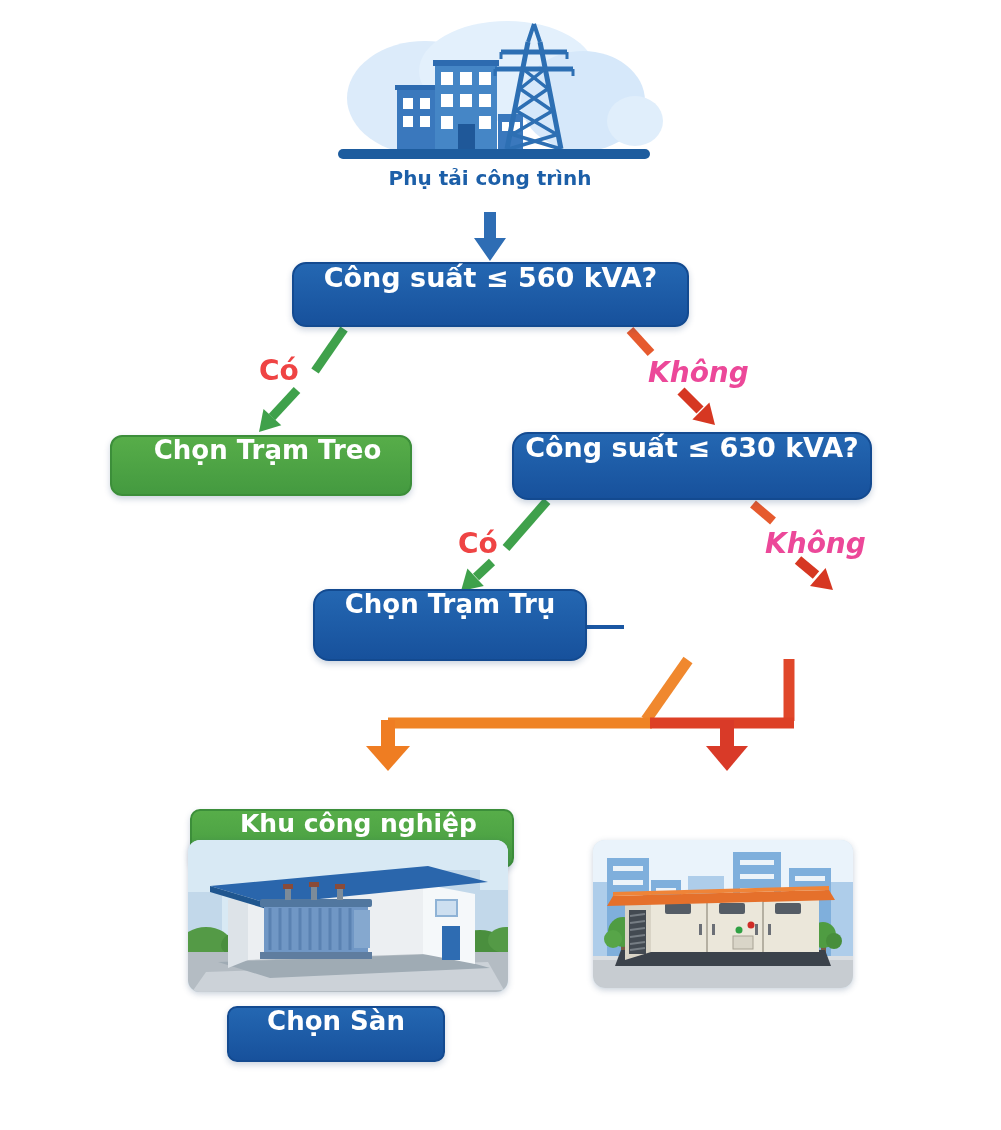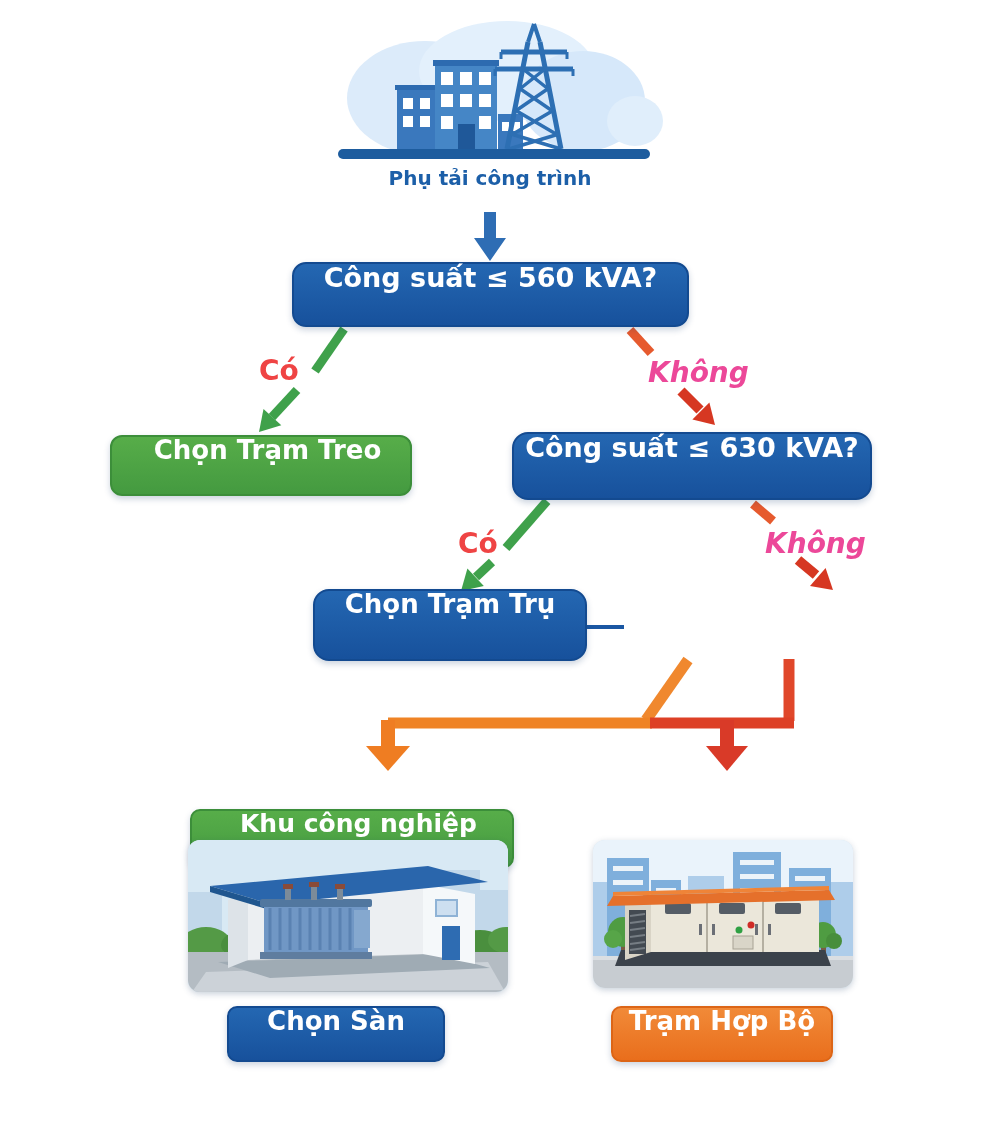--- a/index.html
+++ b/index.html
@@ -279,17 +279,14 @@
         <polygon points="20,56 236,50 242,60 14,66" fill="#e5702b"></polygon>
         <polygon points="20,52 236,46 236,50 20,56" fill="#ef8438"></polygon>
       </g>
     </svg>
   </div>
 
   <div class="node blue" style="left:227px;top:1006px;width:214px;height:52px;border-radius:10px;font-size:26px;">
     <span>Chọn Sàn</span>
   </div>
 
-  <div class="node orange" style="left:611px;top:1006px;width:218px;height:52px;border-radius:10px;font-size:26px;">
-    <span>Trạm Hợp Bộ</span>
-  </div>
 
 </div>
 
 </body></html>

